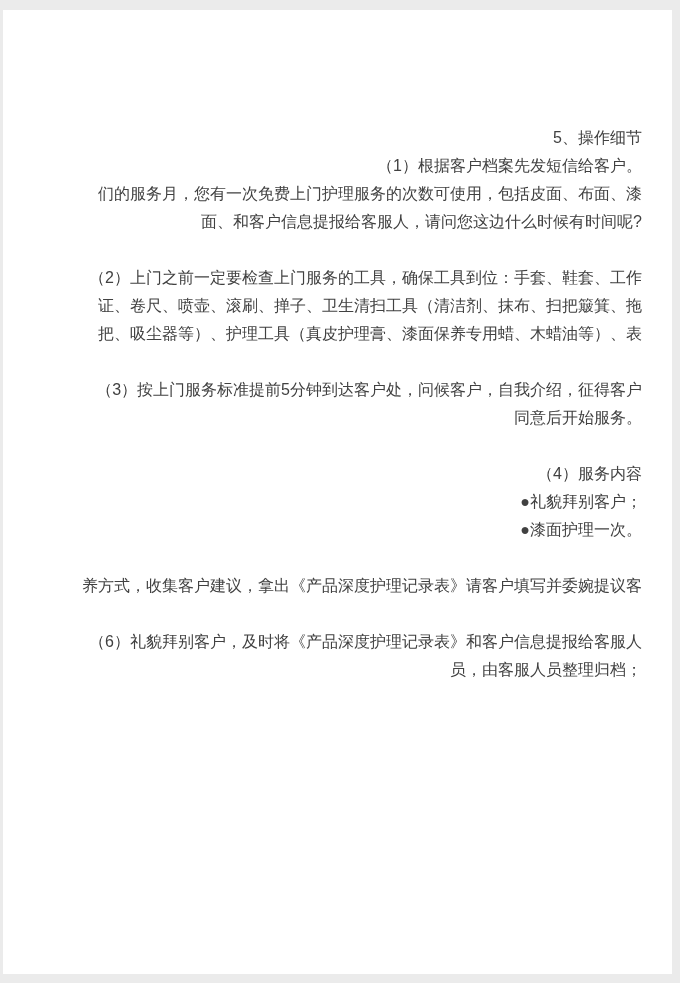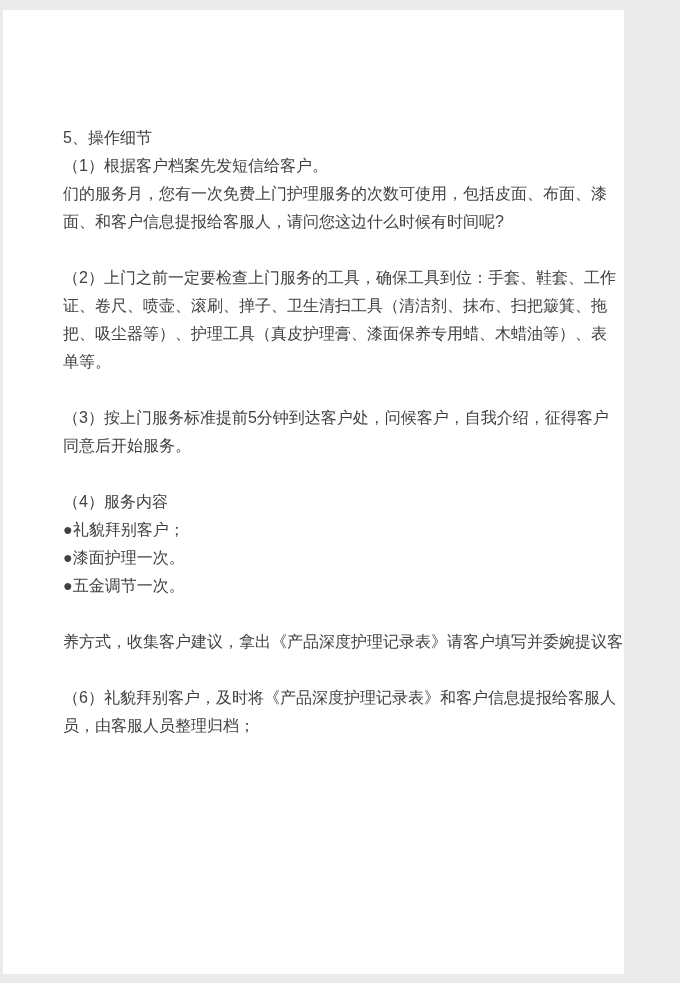--- a/index.html
+++ b/index.html
@@ -11,23 +11,24 @@
     height: 983px;
     position: relative;
     background: #ebebeb;
     font-family: "Liberation Sans", "DejaVu Sans", sans-serif;
     overflow: hidden;
   }
   .paper {
     position: absolute;
     left: 3px;
     top: 10px;
-    width: 621px;
+    width: 669px;
     height: 964px;
     background: #ffffff;
+    text-align: right;
   }
   .doc {
     position: absolute;
     left: 60px;
     top: 114px;
     right: 30px;
     color: #414141;
     font-size: 16px;
     line-height: 28px;
     letter-spacing: 0;
@@ -54,34 +55,32 @@
     <div class="line">（1）根据客户档案先发短信给客户。</div>
 
     <div class="line">们的服务月，您有一次免费上门护理服务的次数可使用，包括皮面、布面、漆</div>
     <div class="line">面、和客户信息提报给客服人，请问您这边什么时候有时间呢?</div>
 
     <div class="blank"></div>
 
     <div class="line">（2）上门之前一定要检查上门服务的工具，确保工具到位：手套、鞋套、工作</div>
     <div class="line">证、卷尺、喷壶、滚刷、掸子、卫生清扫工具（清洁剂、抹布、扫把簸箕、拖</div>
     <div class="line">把、吸尘器等）、护理工具（真皮护理膏、漆面保养专用蜡、木蜡油等）、表</div>
-    <div class="line">单等。</div>
 
     <div class="blank"></div>
 
     <div class="line">（3）按上门服务标准提前5分钟到达客户处，问候客户，自我介绍，征得客户</div>
     <div class="line">同意后开始服务。</div>
 
     <div class="blank"></div>
 
     <div class="line">（4）服务内容</div>
 
     <div class="line bullet-line"><span class="bullet">●</span><span>礼貌拜别客户；</span></div>
     <div class="line bullet-line"><span class="bullet">●</span><span>漆面护理一次。</span></div>
-    <div class="line bullet-line"><span class="bullet">●</span><span>五金调节一次。</span></div>
 
     <div class="blank"></div>
 
     <div class="line">养方式，收集客户建议，拿出《产品深度护理记录表》请客户填写并委婉提议客</div>
 
     <div class="blank"></div>
 
     <div class="line">（6）礼貌拜别客户，及时将《产品深度护理记录表》和客户信息提报给客服人</div>
     <div class="line">员，由客服人员整理归档；</div>
 

